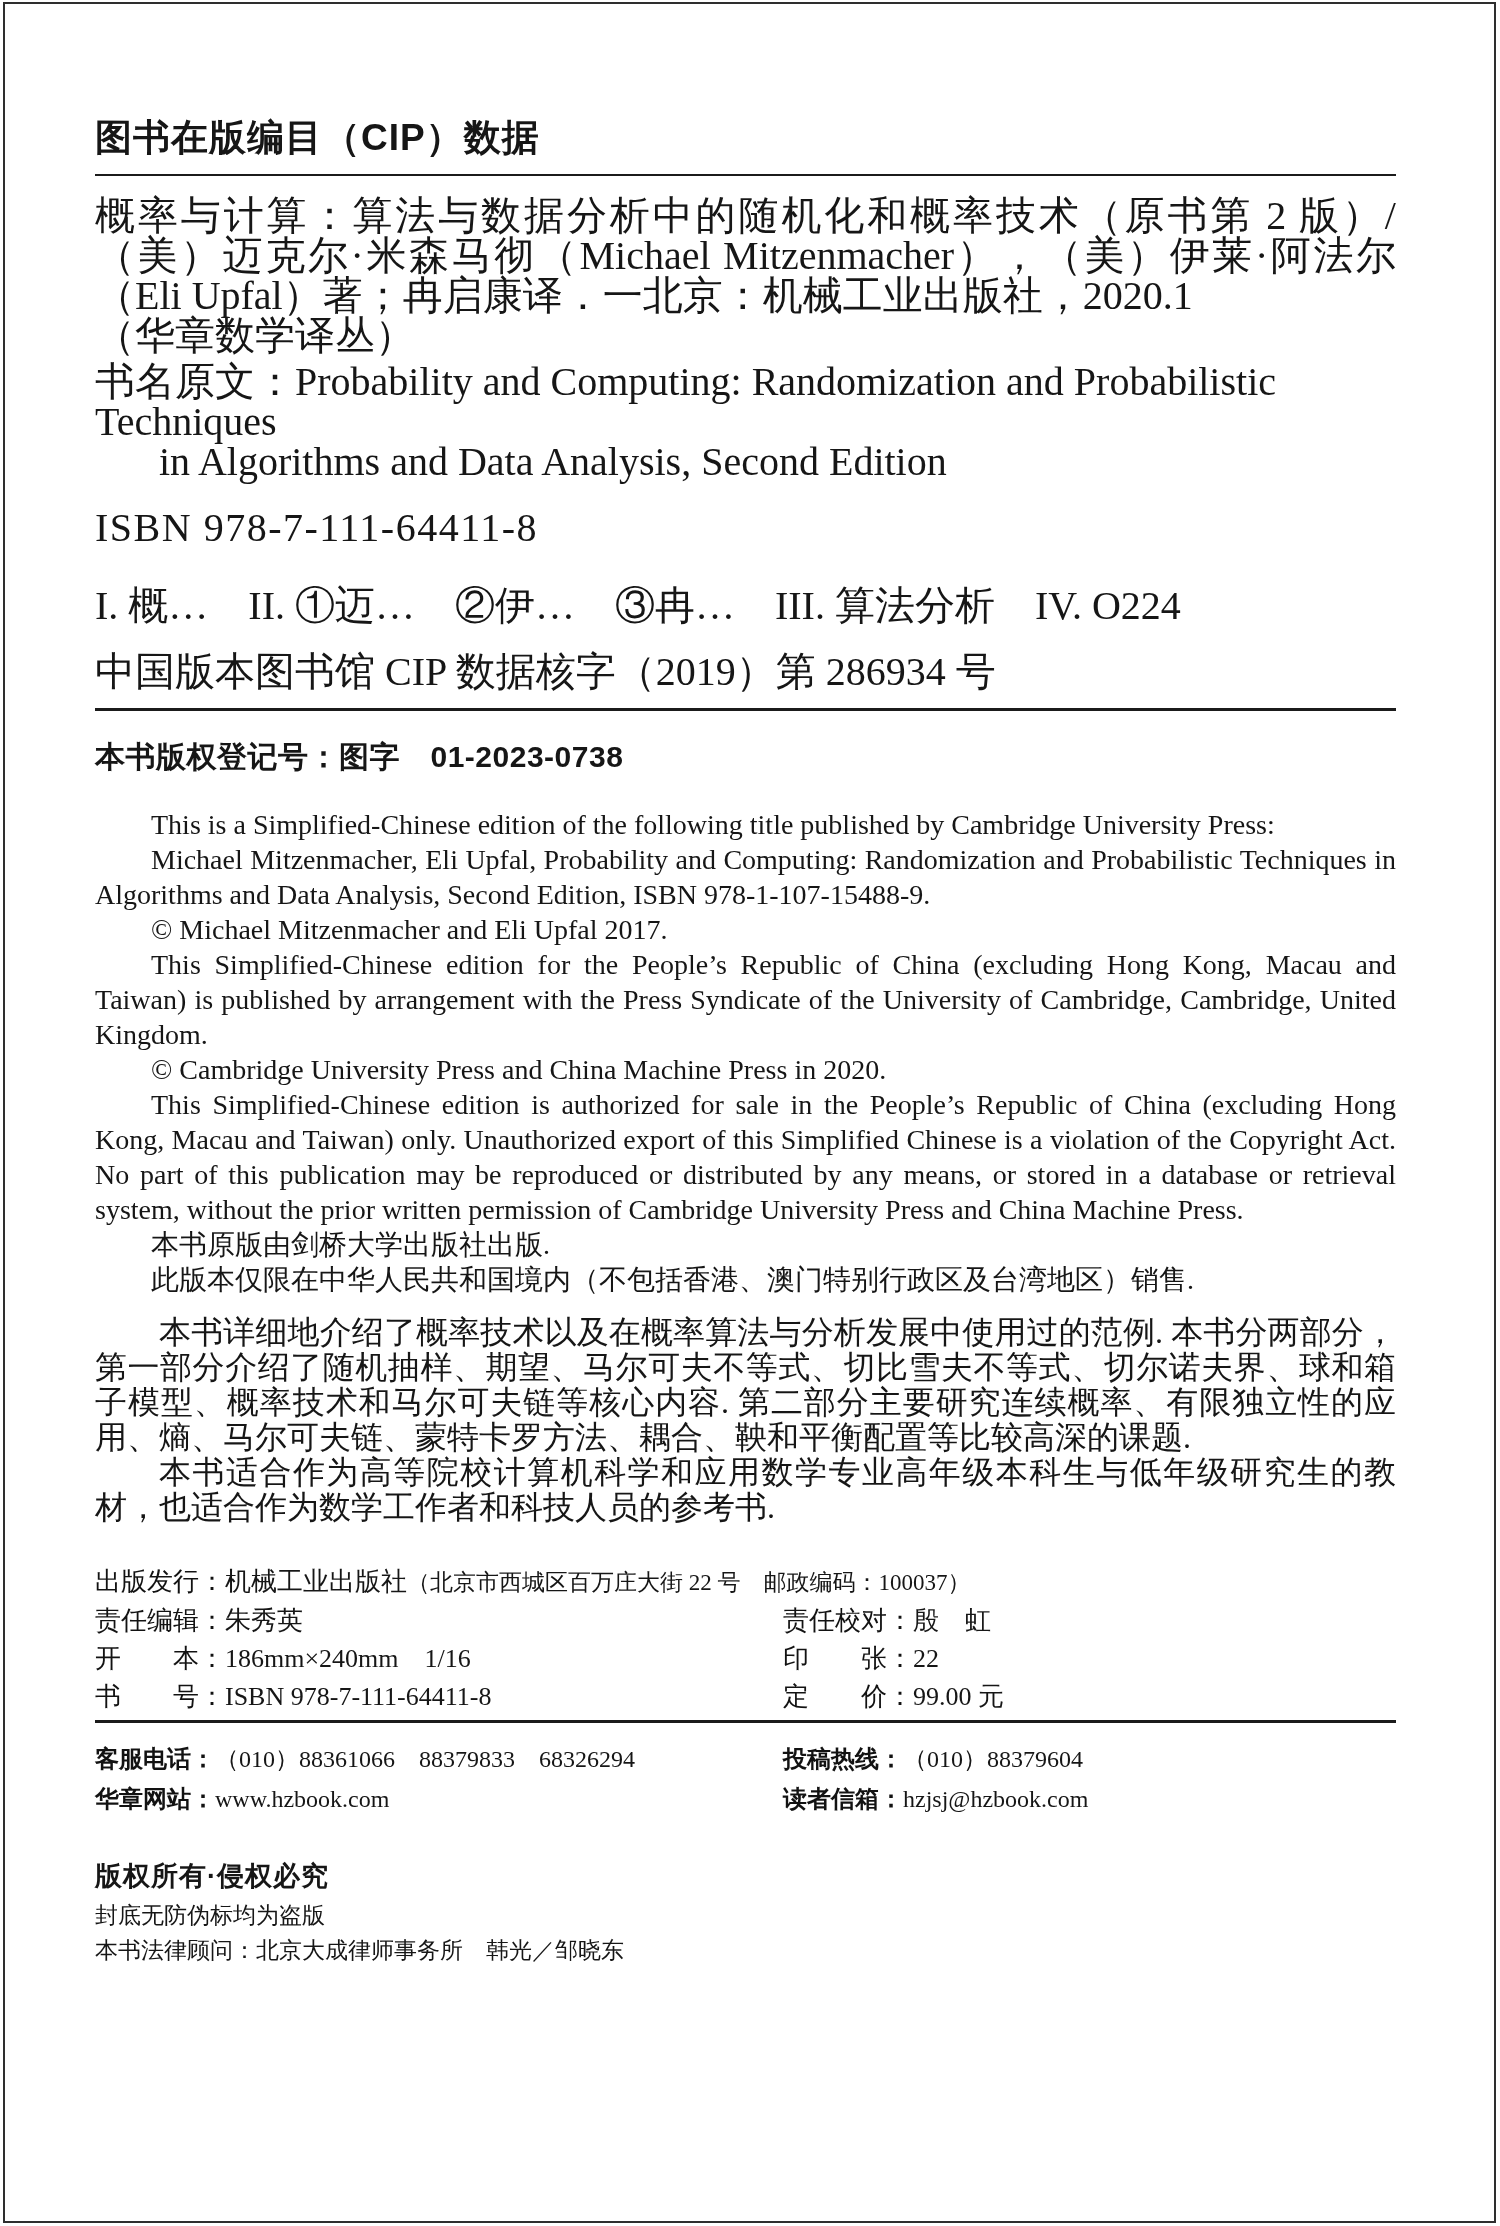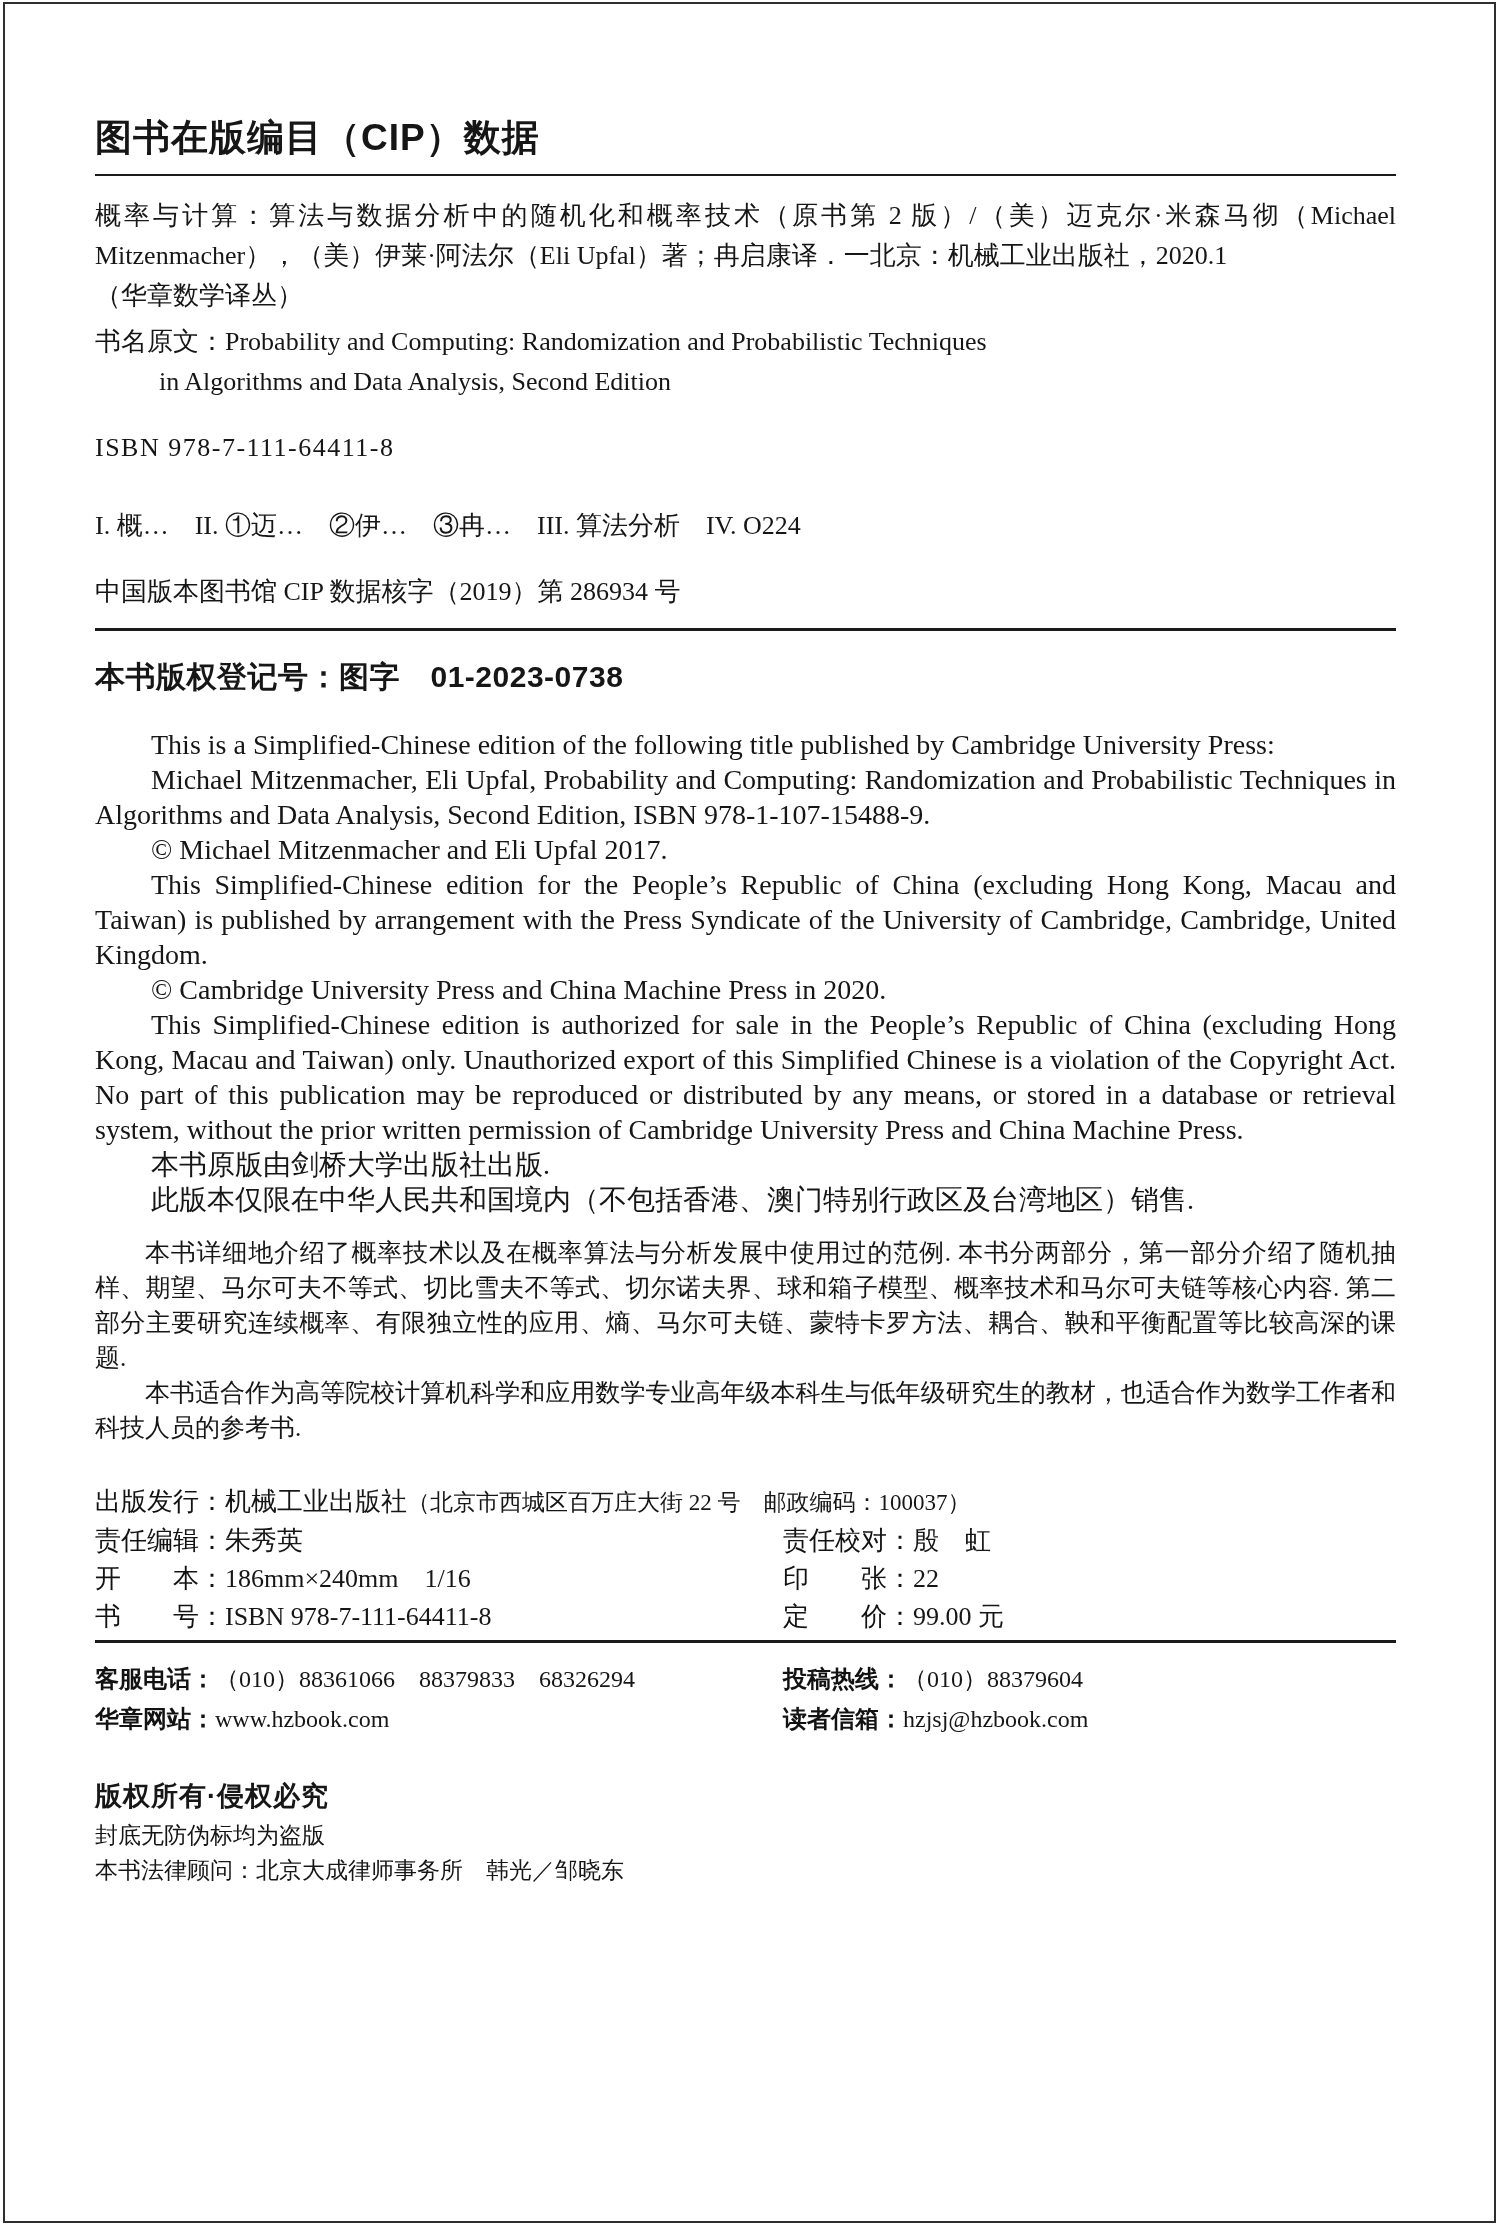--- a/index.html
+++ b/index.html
@@ -21,36 +21,36 @@
   .cip-header {
     margin-top:110px;
     font-family:"Liberation Sans","DejaVu Sans",sans-serif;
     font-weight:700; font-size:37px; line-height:48px; letter-spacing:1px;
   }
   .rule { background:#1b1b1b; width:100%; }
   .rule-1 { height:2px; margin-top:12px; }
   .rule-2 { height:3px; margin-top:16px; }
   .rule-3 { height:3px; margin-top:6px; }
 
-  .cip-body { margin-top:20px; font-size:26px; line-height:40px; }
+  .cip-body { margin-top:20px; font-size:40px; line-height:40px; }
   .cip-body .entry { text-align:justify; }
   .orig-title { margin-top:6px; }
   .orig-line2 { margin-left:64px; }
   .isbn-line { margin-top:26px; letter-spacing:1.5px; }
   .class-line { margin-top:38px; }
   .record-line { margin-top:26px; }
 
   .registration {
     margin-top:26px;
     font-family:"Liberation Sans","DejaVu Sans",sans-serif;
     font-weight:700; font-size:30px; line-height:40px; letter-spacing:0.5px;
   }
 
   .notice { margin-top:30px; font-size:28px; line-height:35px; }
-  .desc   { margin-top:18px; font-size:25px; line-height:35px; }
+  .desc   { margin-top:18px; font-size:32px; line-height:35px; }
   .para { text-align:justify; }
   .para.indent { text-indent:2em; }
 
   .colophon { margin-top:40px; font-size:26px; line-height:34px; }
   .col-row { display:grid; grid-template-columns:688px 1fr; margin-bottom:4px; }
   .col-row.full { display:block; }
   .lbl { font-family:Liberation Serif, serif; color:#121212; }
   .addr { font-size:23px; }
 
   .contacts { margin-top:16px; font-size:24px; line-height:40px; }

